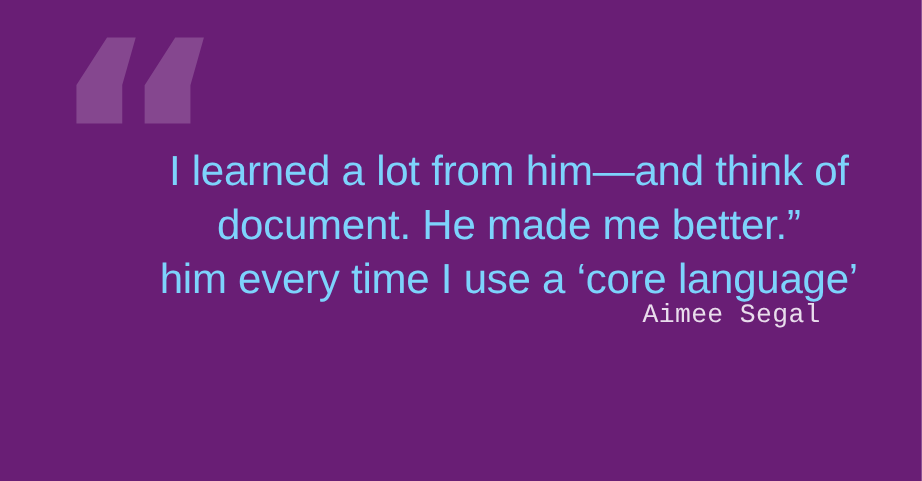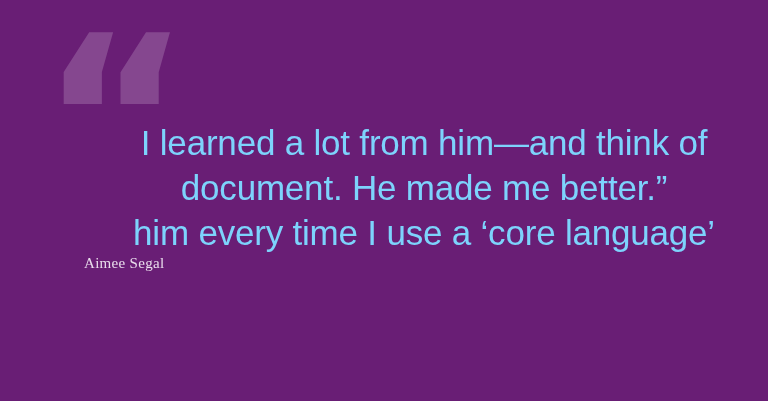--- a/index.html
+++ b/index.html
@@ -55,24 +55,24 @@
     line-height: 45px;
     letter-spacing: -0.2px;
     white-space: nowrap;
   }
 
   #attribution {
     position: absolute;
     left: 84px;
     top: 249px;
     width: 600px;
-    text-align: left;
+    text-align: right;
     color: #E9DDEC;
-    font-family: Liberation Serif, serif;
-    font-size: 15px;
+    font-family: Liberation Mono, monospace;
+    font-size: 22px;
     font-weight: 400;
     letter-spacing: 0.3px;
     line-height: 28px;
   }
 </style>
 </head>
 <body>
 
 <div id="pull-quote-card">
 

